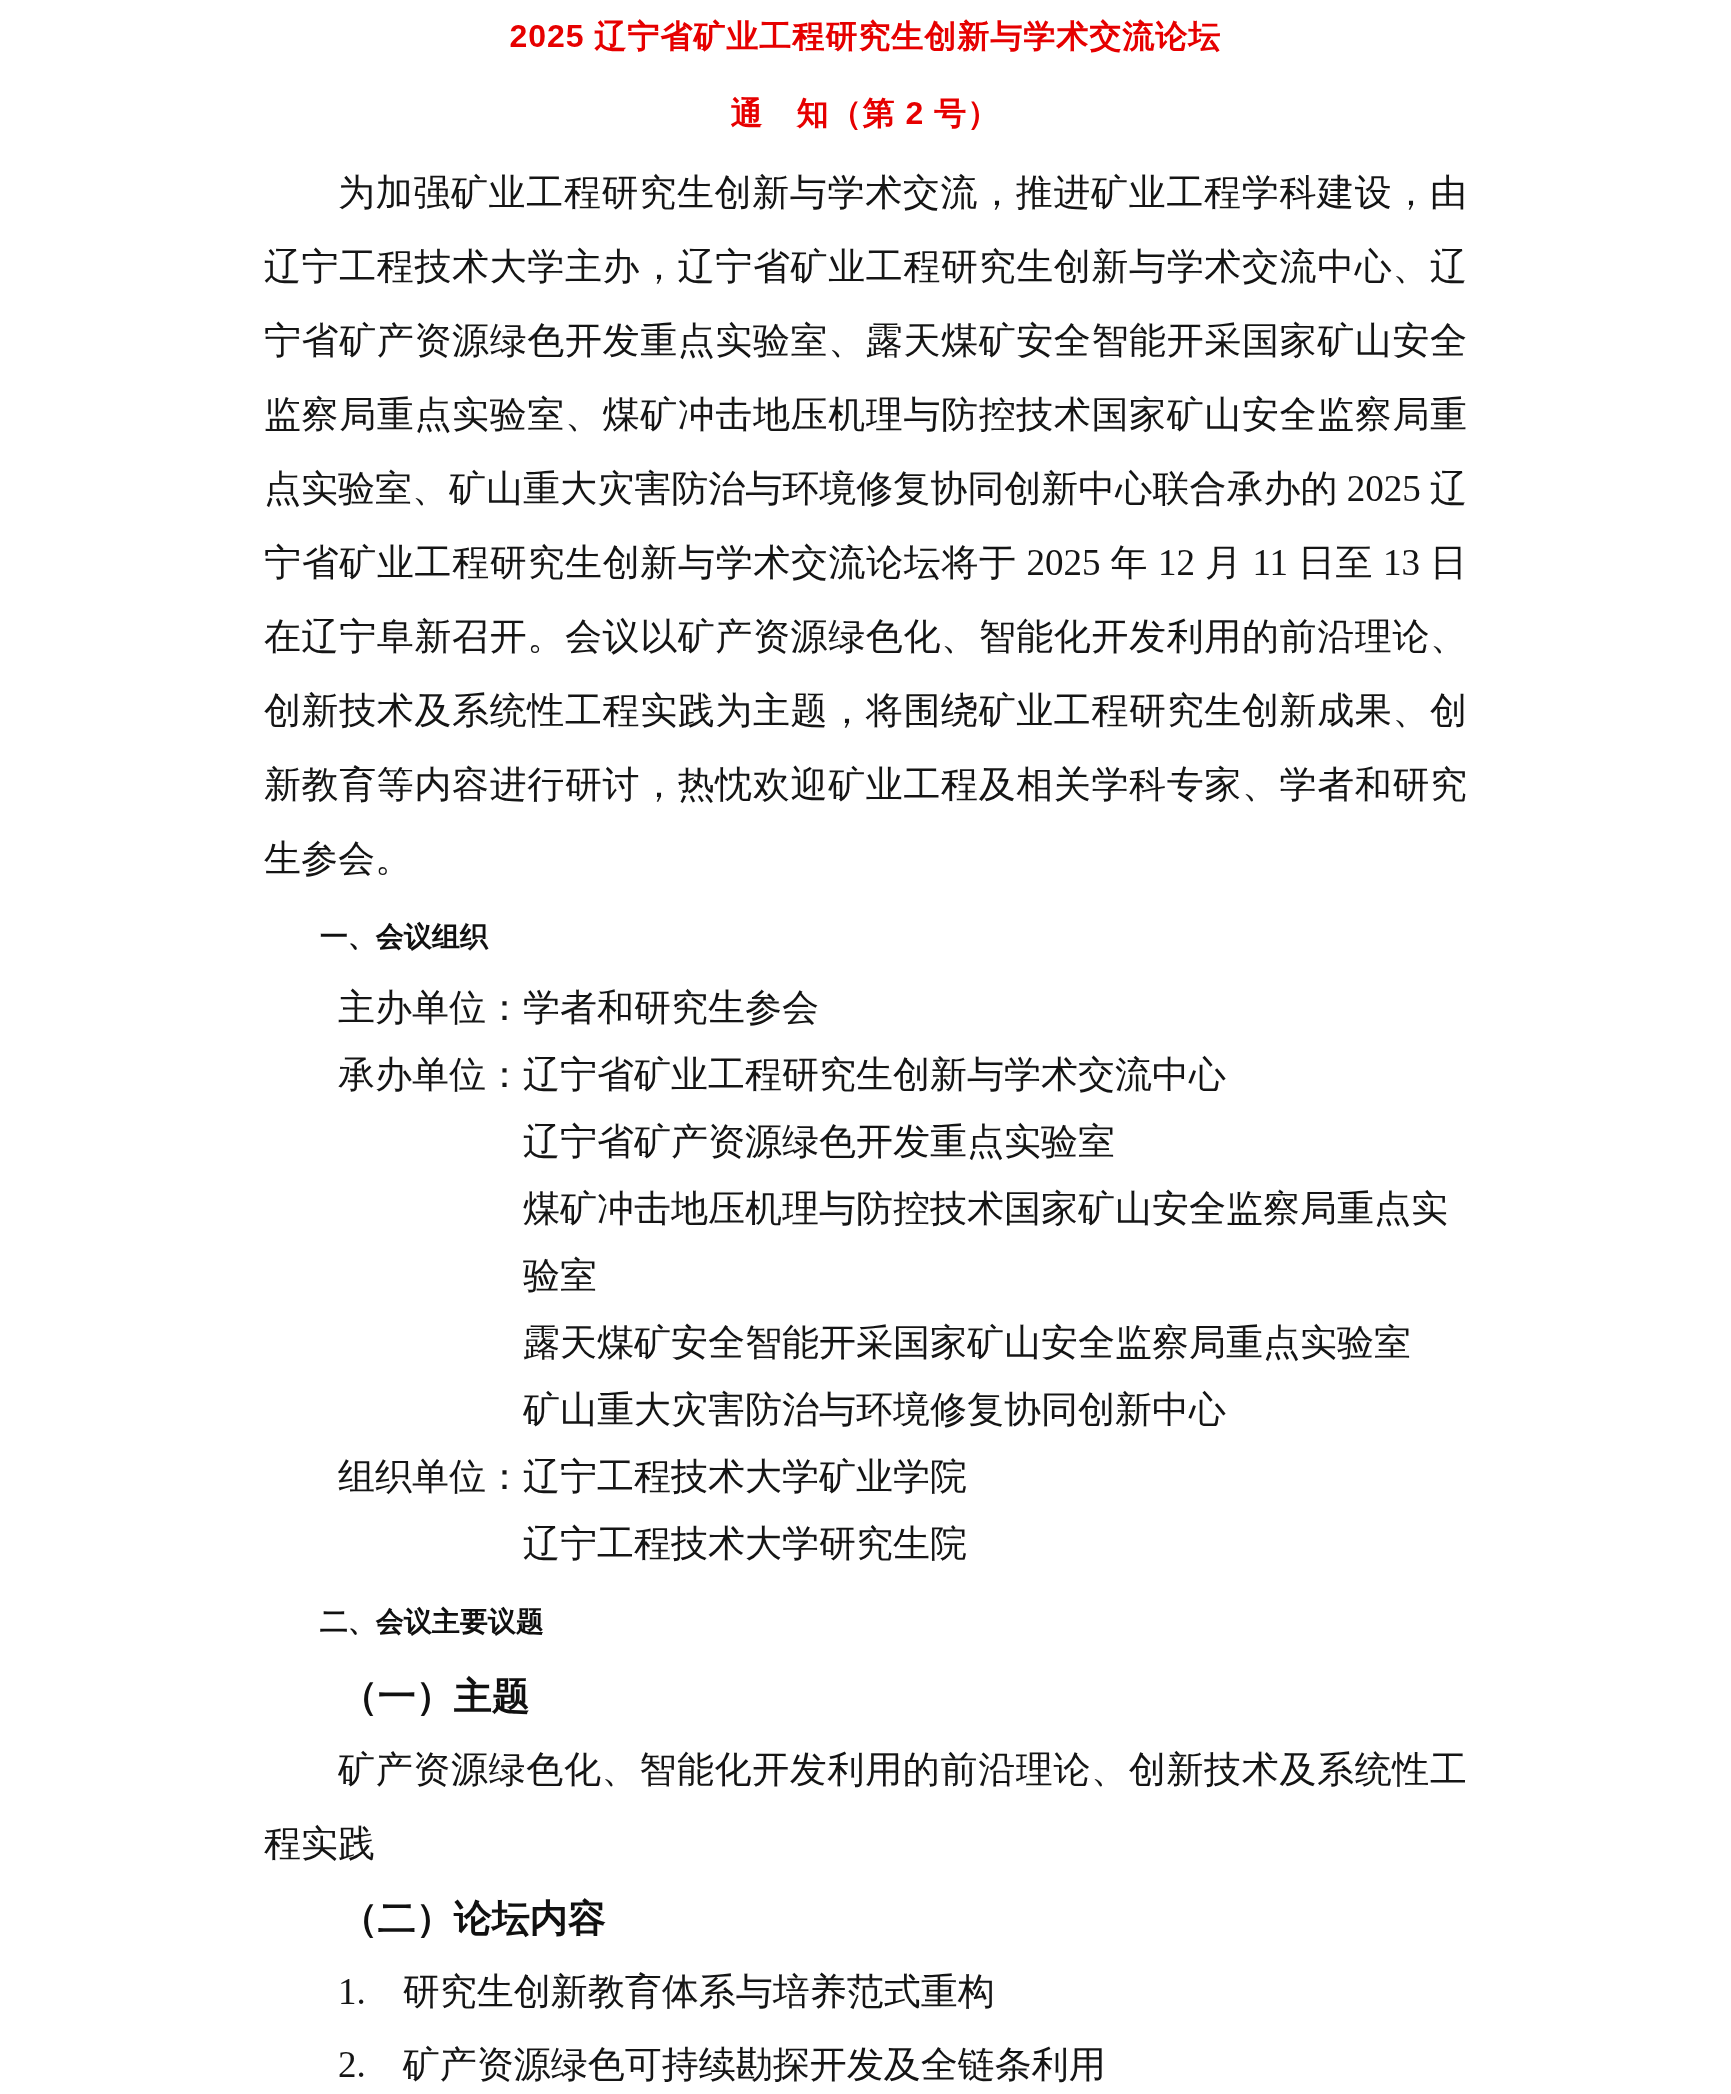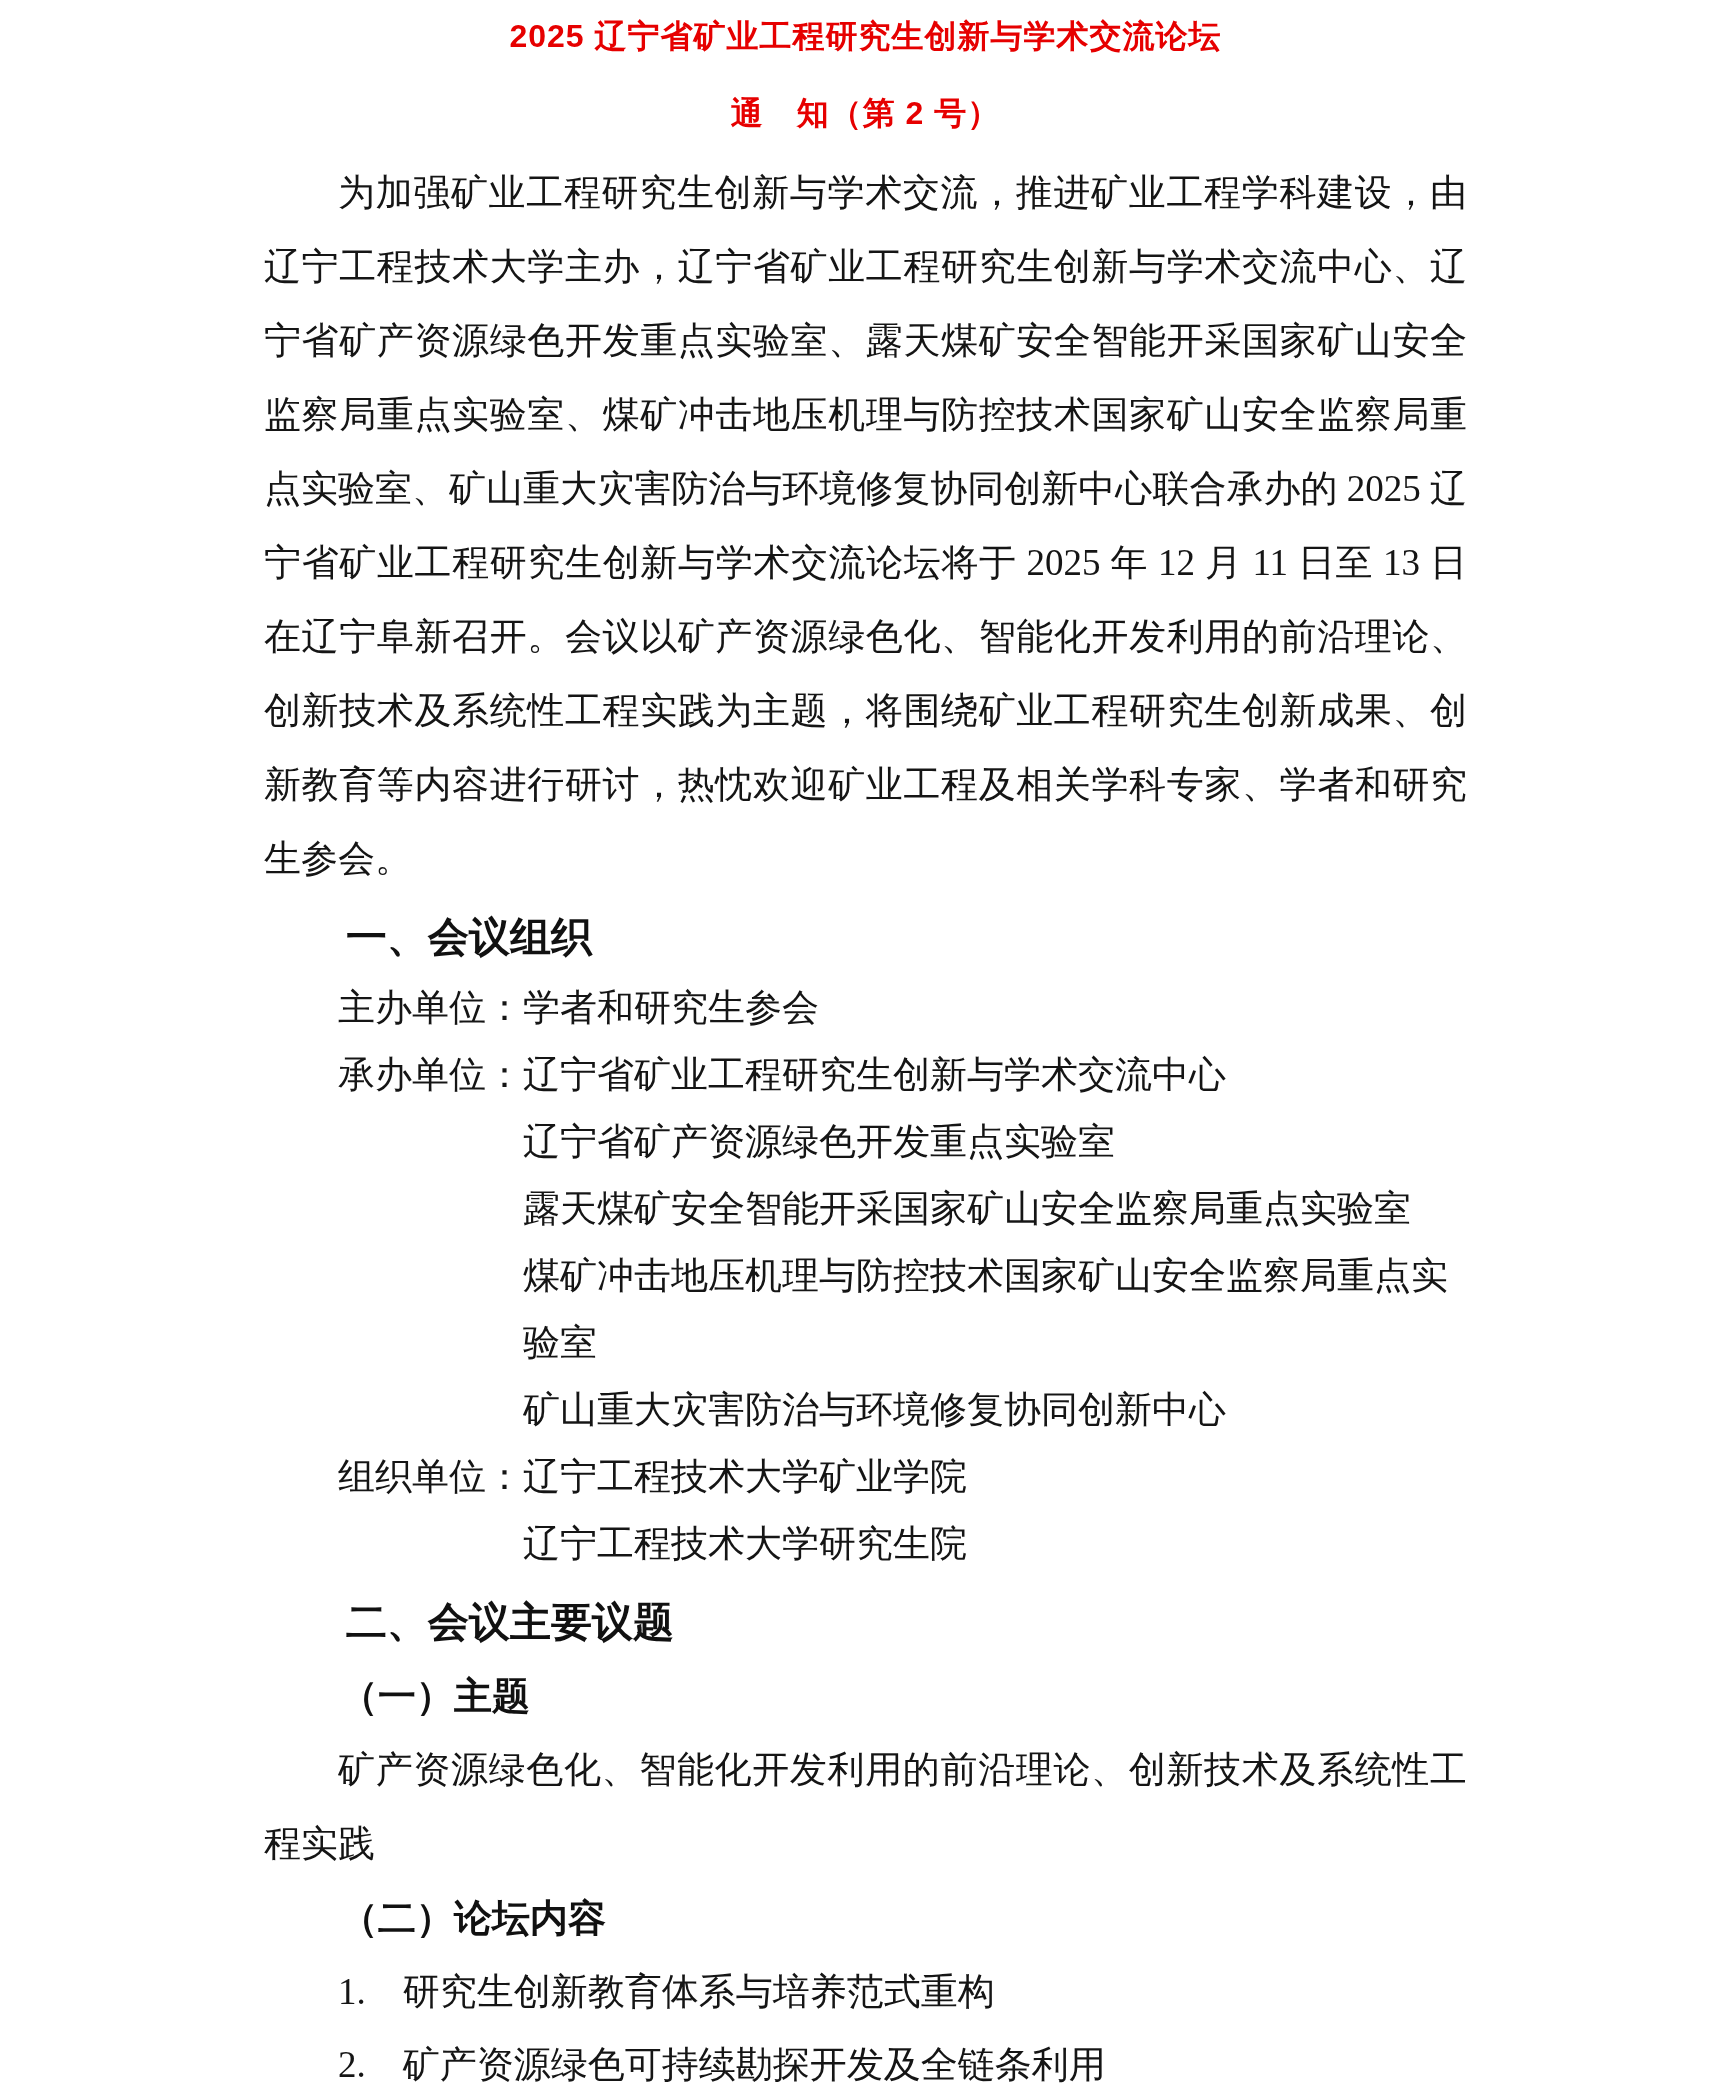--- a/index.html
+++ b/index.html
@@ -30,21 +30,21 @@
     font-size: 37px;
     line-height: 74px;
     text-align: justify;
     text-indent: 2em;
     color: #151515;
   }
   .h-major {
     margin-top: 3.9px;
     padding-left: 2em;
     font-weight: 700;
-    font-size: 41px;
+    font-size: 28px;
     line-height: 74px;
     color: #111111;
   }
   .org-row {
     display: flex;
     padding-left: 2em;
     font-size: 37px;
     line-height: 67px;
   }
   .org-label { white-space: nowrap; flex: 0 0 auto; }
@@ -90,22 +90,22 @@
     <div class="org-lines">
       <div>学者和研究生参会</div>
     </div>
   </div>
 
   <div class="org-row">
     <span class="org-label">承办单位：</span>
     <div class="org-lines">
       <div>辽宁省矿业工程研究生创新与学术交流中心</div>
       <div>辽宁省矿产资源绿色开发重点实验室</div>
+      <div>煤矿冲击地压机理与防控技术国家矿山安全监察局重点实验室</div>
       <div>露天煤矿安全智能开采国家矿山安全监察局重点实验室</div>
-      <div>煤矿冲击地压机理与防控技术国家矿山安全监察局重点实验室</div>
       <div>矿山重大灾害防治与环境修复协同创新中心</div>
     </div>
   </div>
 
   <div class="org-row">
     <span class="org-label">组织单位：</span>
     <div class="org-lines">
       <div>辽宁工程技术大学矿业学院</div>
       <div>辽宁工程技术大学研究生院</div>
     </div>

